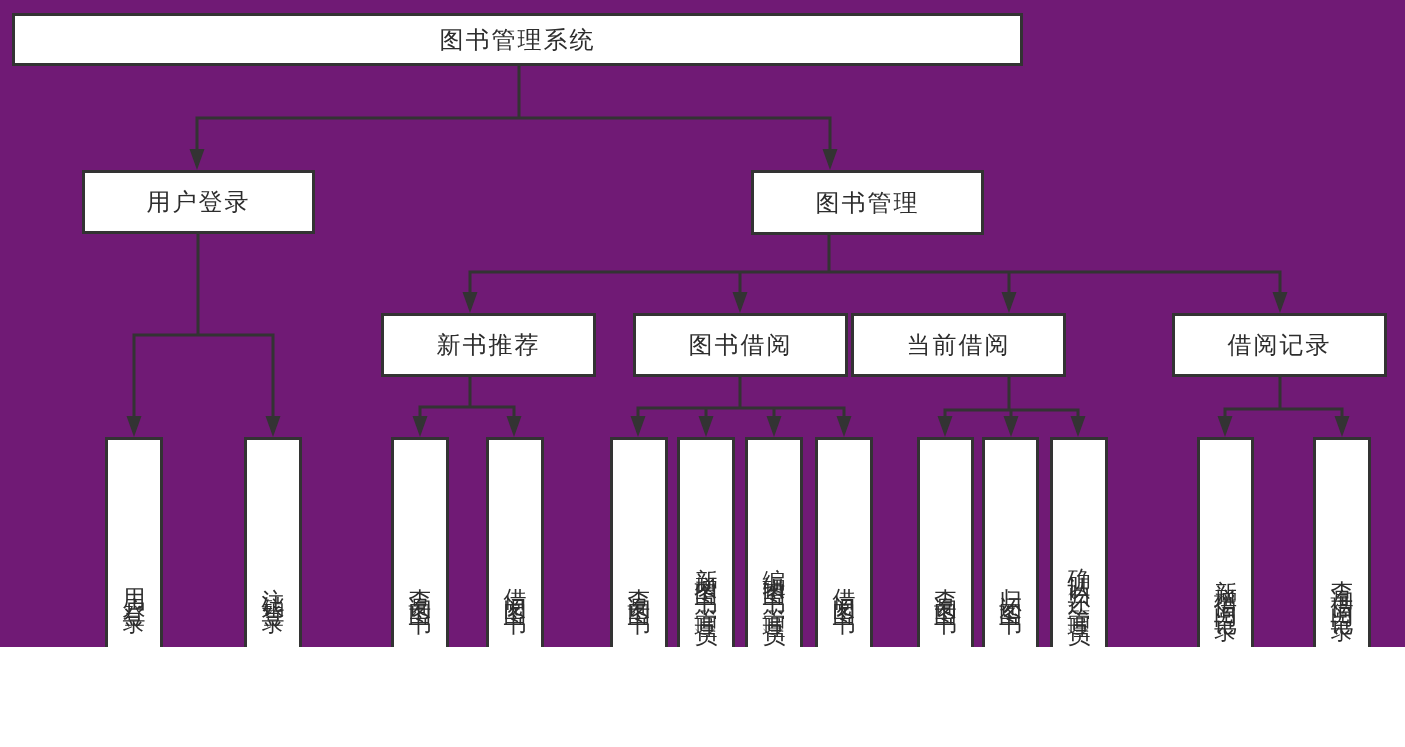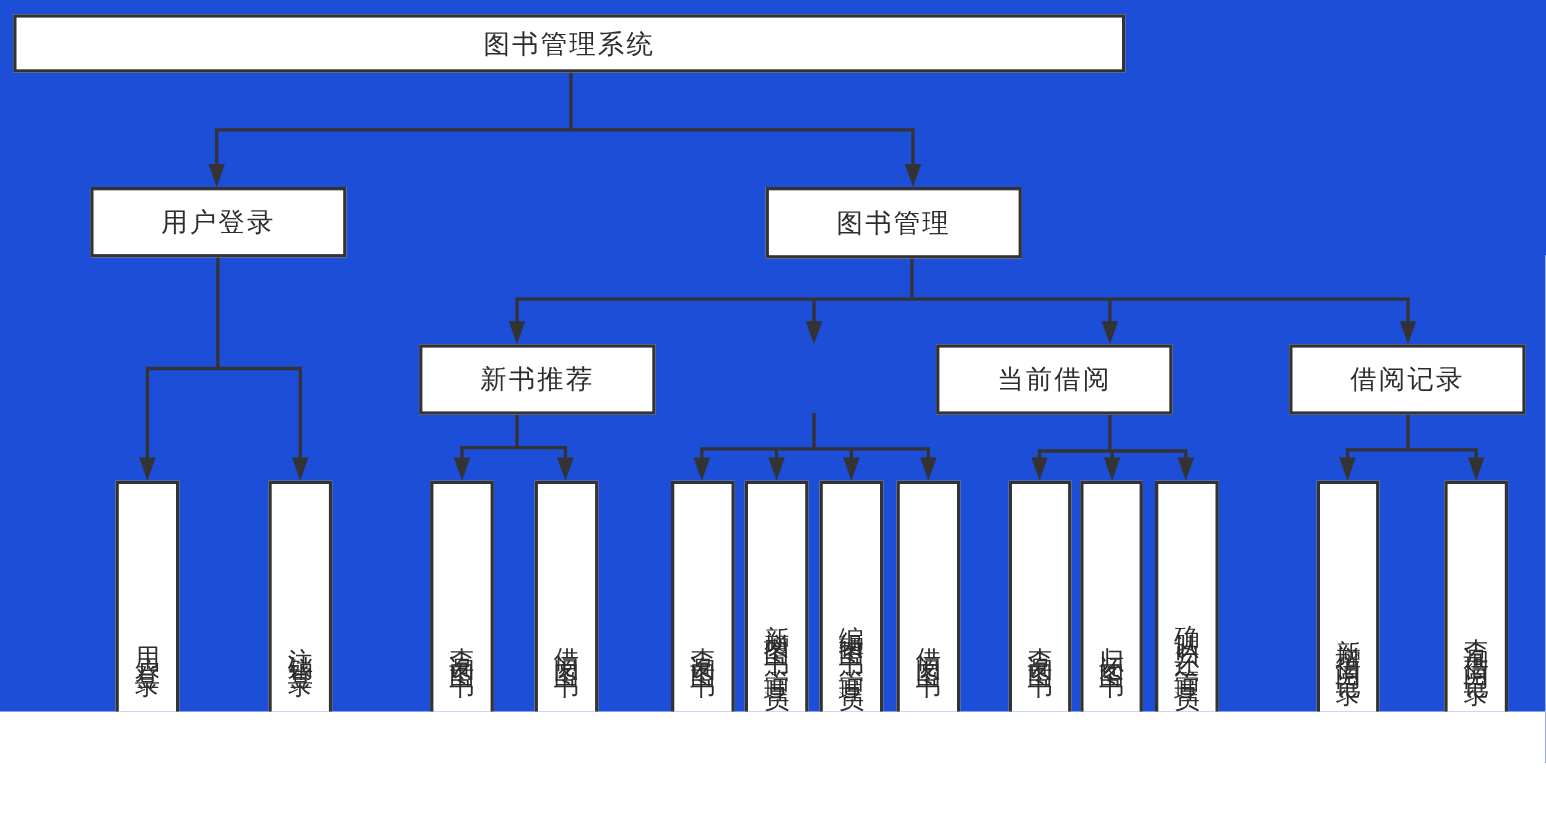--- a/index.html
+++ b/index.html
@@ -5,21 +5,21 @@
   html, body {
     margin: 0;
     padding: 0;
     background: #ffffff;
     font-family: "Liberation Sans", "DejaVu Sans", sans-serif;
   }
   .canvas {
     position: relative;
     width: 1405px;
     height: 647px;
-    background: #1d4ed8;
+    background: #701a75;
     overflow: hidden;
   }
   .connectors {
     position: absolute;
     left: 0;
     top: 0;
   }
   .node {
     position: absolute;
     box-sizing: border-box;
@@ -102,26 +102,29 @@
     </g>
   </svg>
 
   <div class="node hnode" style="left:12px;top:13px;width:1011px;height:53px">
     <span>图书管理系统</span>
   </div>
 
   <div class="node hnode" style="left:82px;top:170px;width:233px;height:64px">
     <span>用户登录</span>
   </div>
-  <div class="node hnode" style="left:696px;top:170px;width:233px;height:65px">
+  <div class="node hnode" style="left:751px;top:170px;width:233px;height:65px">
     <span>图书管理</span>
   </div>
 
   <div class="node hnode" style="left:381px;top:313px;width:215px;height:64px">
     <span>新书推荐</span>
+  </div>
+  <div class="node hnode" style="left:633px;top:313px;width:215px;height:64px">
+    <span>图书借阅</span>
   </div>
   <div class="node hnode" style="left:851px;top:313px;width:215px;height:64px">
     <span>当前借阅</span>
   </div>
   <div class="node hnode" style="left:1172px;top:313px;width:215px;height:64px">
     <span>借阅记录</span>
   </div>
 
   <div class="node vnode" style="left:105px;top:437px;width:58px;height:298px">
     <span class="vtext">用户登录</span>

